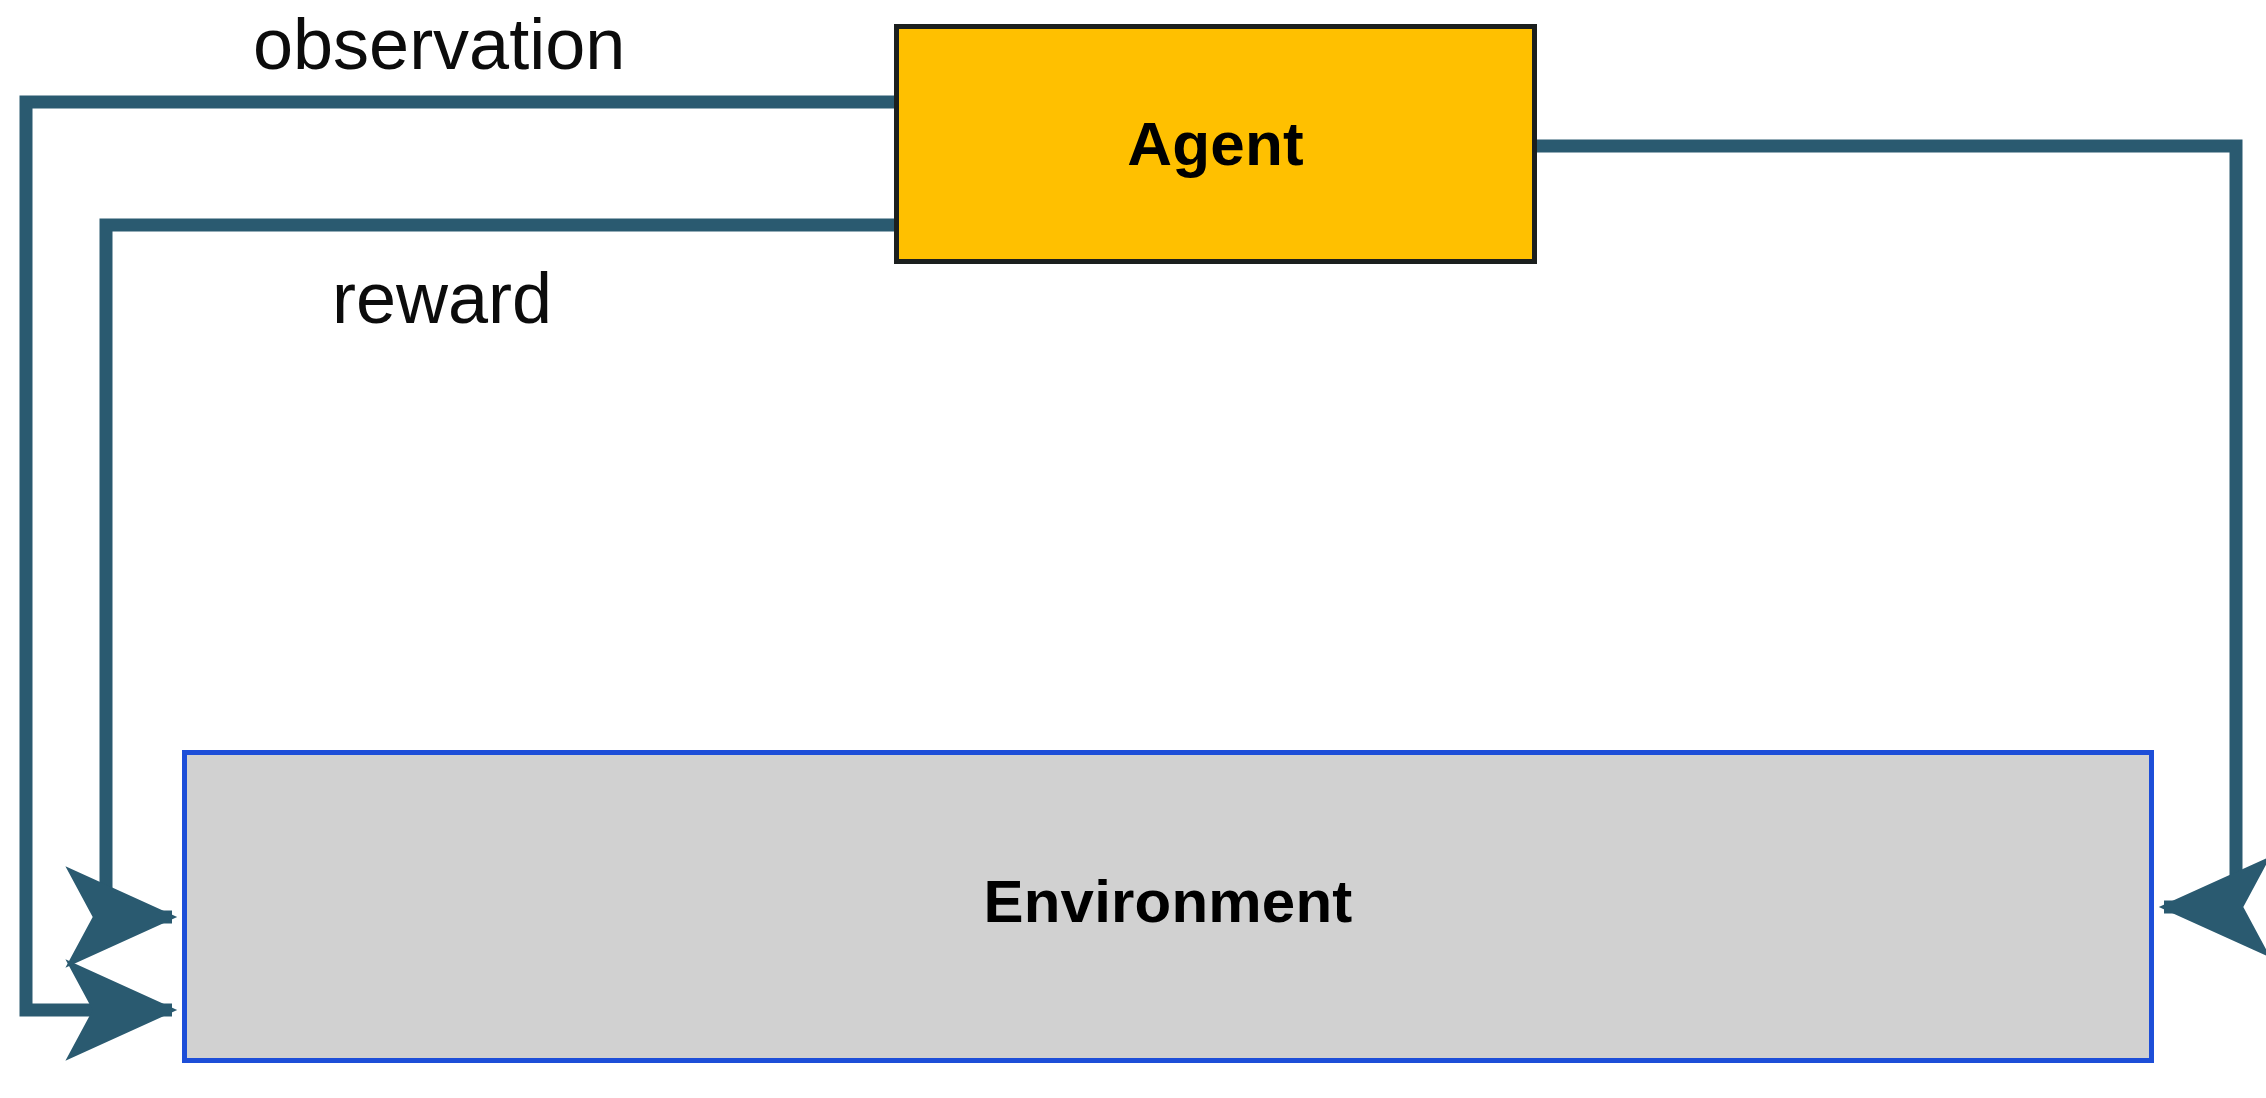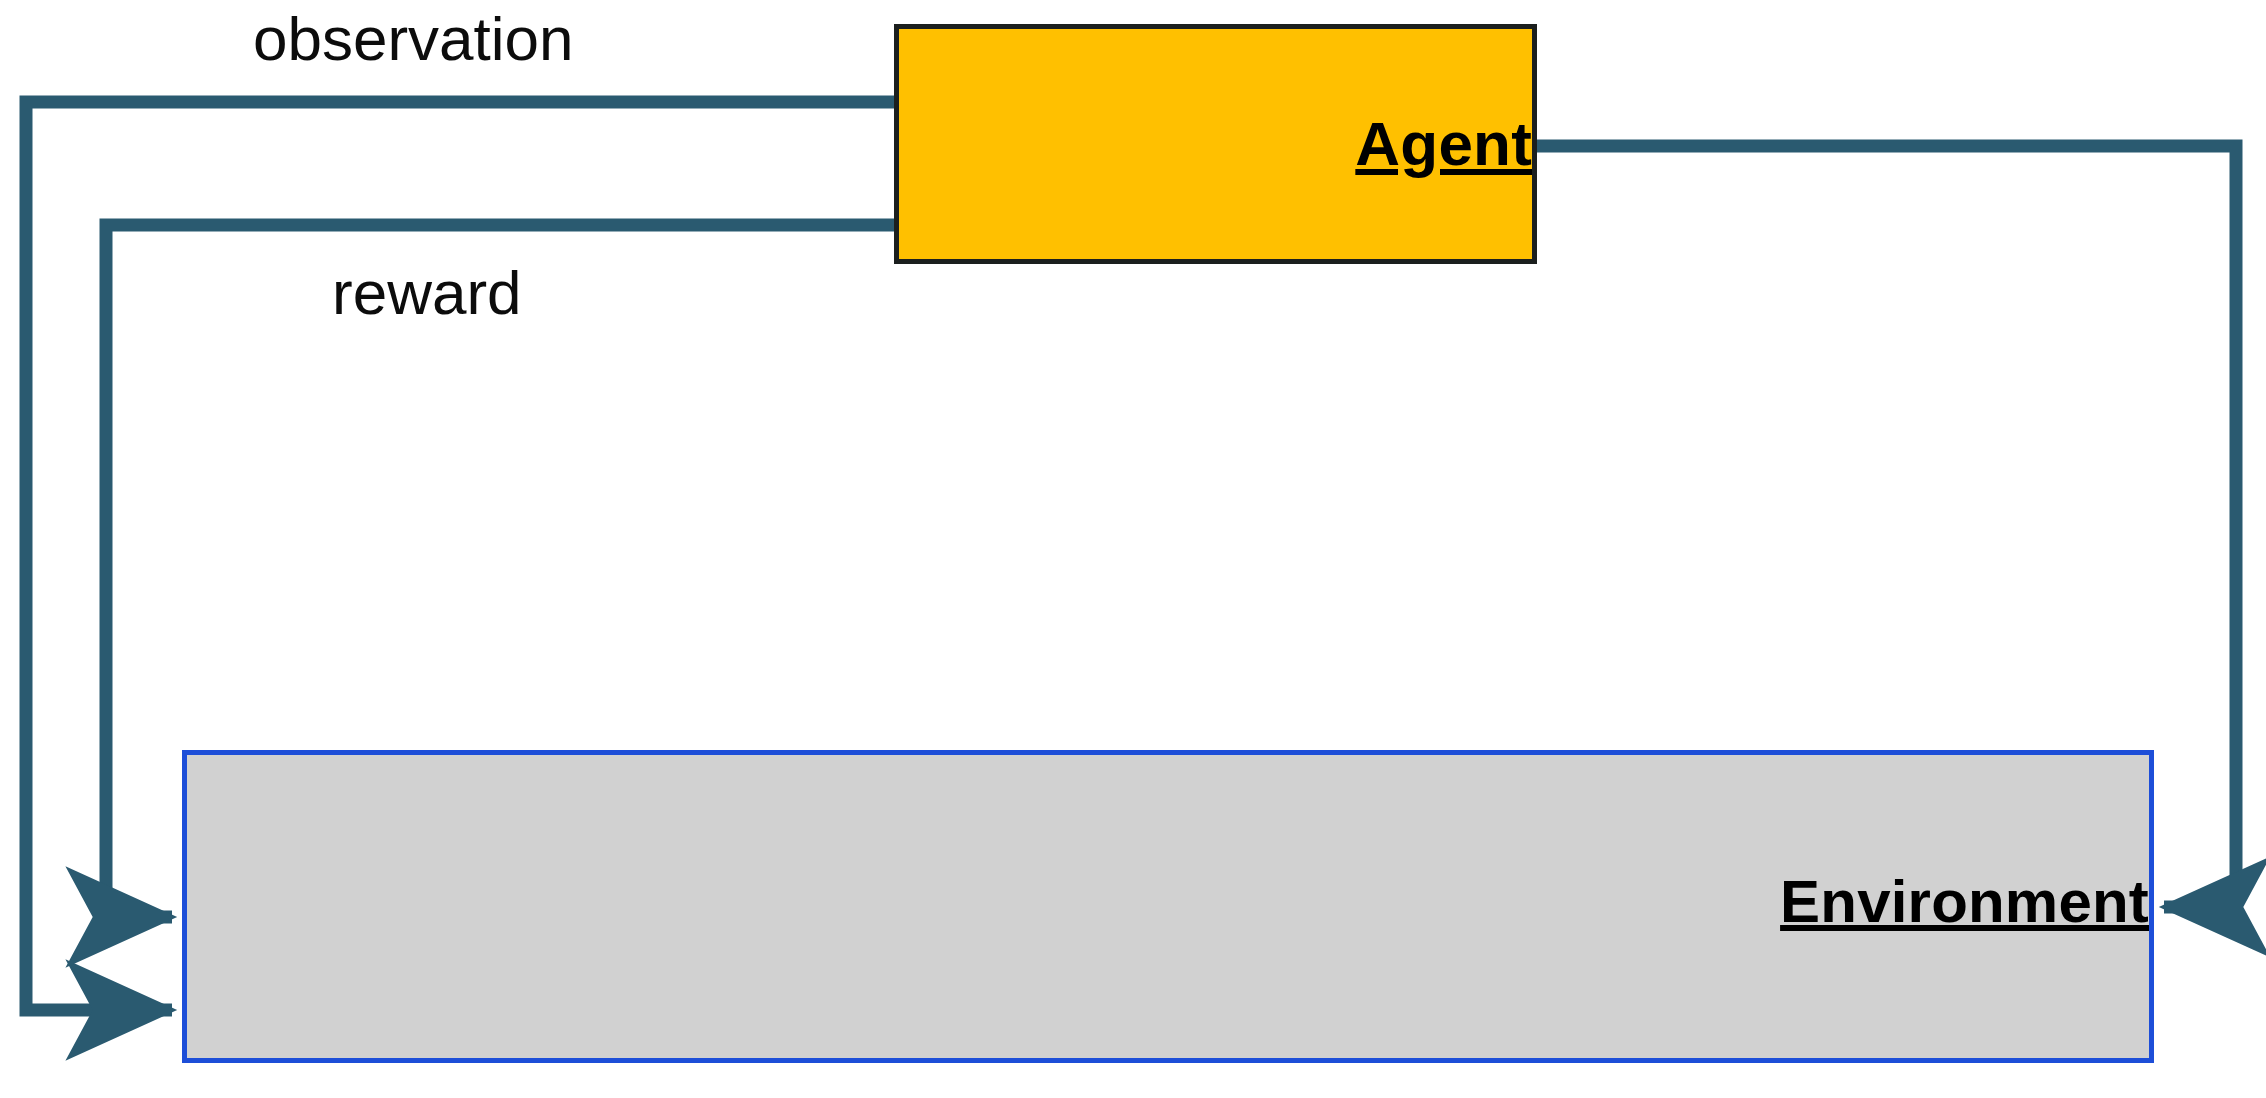--- a/index.html
+++ b/index.html
@@ -23,26 +23,25 @@
     left: 0;
     top: 0;
     width: 2266px;
     height: 1098px;
   }
   .node {
     position: absolute;
     box-sizing: border-box;
     display: flex;
     flex-direction: column;
-    align-items: flex-end;
+    align-items: center;
     justify-content: center;
     text-align: center;
     color: #000000;
     z-index: 3;
-    text-decoration: underline;
   }
   #agent-node {
     left: 894px;
     top: 24px;
     width: 643px;
     height: 240px;
     background: #FFC000;
     border: 5px solid #1b1f1e;
   }
   #environment-node {
@@ -67,21 +66,21 @@
     margin-bottom: 10px;
   }
   .node-subtitle {
     font-size: 58px;
     font-weight: normal;
     line-height: 1.08;
   }
   .edge-label {
     position: absolute;
     color: #0c0c0c;
-    font-size: 62px;
+    font-size: 72px;
     font-weight: normal;
     line-height: 1;
     white-space: nowrap;
     z-index: 4;
   }
   #label-observation { left: 253px; top: 8px; }
   #label-reward      { left: 332px; top: 262px; }
   #label-action      { left: 1874px; top: 158px; }
 </style>
 </head>

